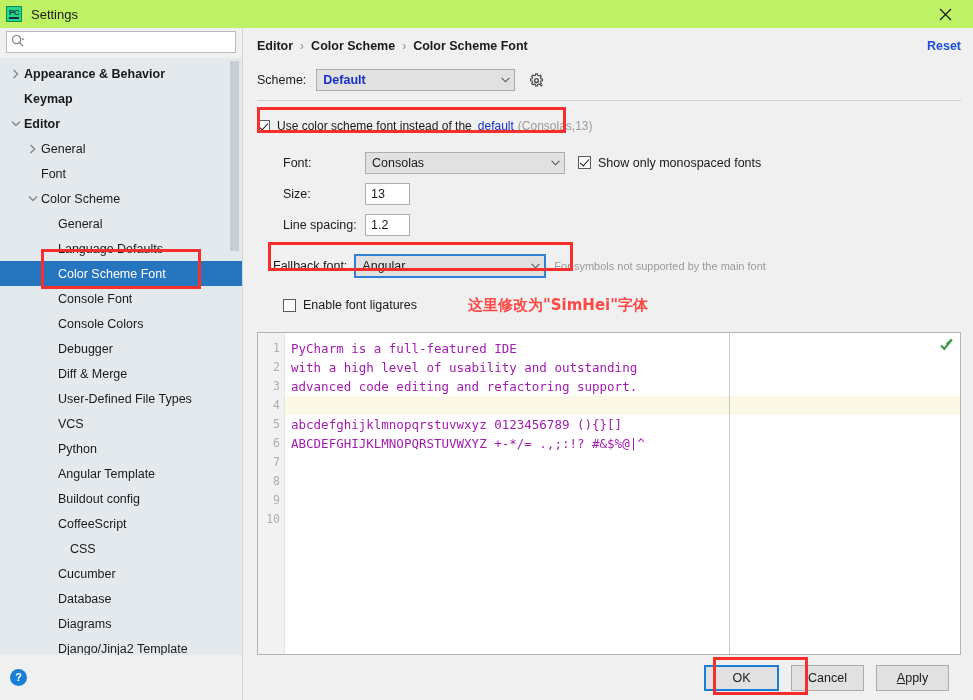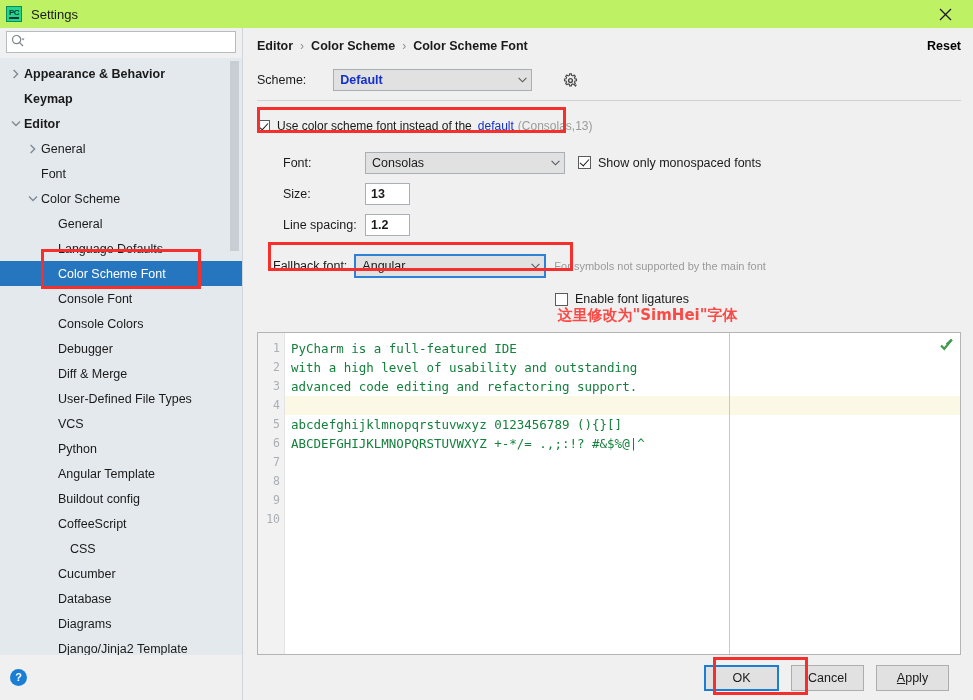--- a/index.html
+++ b/index.html
@@ -183,31 +183,30 @@
   .crumb-sep {
     color: #8a9097;
     margin: 0 7px;
     font-weight: normal;
     font-size: 12px;
   }
   .reset-link {
     position: absolute;
     right: 12px;
     top: 11px;
-    color: #000000;
+    color: #1d4ed8;
     font-weight: bold;
     font-size: 12.5px;
     cursor: default;
   }
   .scheme-row {
     height: 32px;
     flex: 0 0 32px;
     display: flex;
     align-items: center;
-    gap: 17px;
   }
   .scheme-label { font-size: 12.5px; margin-right: 10px; }
   .combo {
     height: 22px;
     border: 1px solid #a9afb5;
     background: #e1e1e1;
     display: flex;
     align-items: center;
     padding: 0 0 0 6px;
     font-size: 12.5px;
@@ -289,21 +288,21 @@
     height: 22px;
     border: 1px solid #a9afb5;
     background: #ffffff;
     font-size: 12.5px;
     padding: 0 5px;
     display: flex;
     align-items: center;
     font-family: "Liberation Sans", sans-serif;
     color: #1a1a1a;
   }
-  .txt-field.small { width: 45px; font-weight: bold; }
+  .txt-field.small { width: 45px; }
   .font-combo { width: 200px; }
   .mono-cb { margin-left: 13px; }
 
   .fallback-row {
     display: flex;
     align-items: center;
     height: 27px;
     margin-top: 14px;
     position: relative;
   }
@@ -316,21 +315,20 @@
     outline: 1px solid #2f81d6;
   }
   .fb-hint { margin-left: 9px; color: #9a9a9a; font-size: 11px; }
 
   .lig-row {
     display: flex;
     align-items: center;
     height: 26px;
     margin-top: 13px;
     margin-left: 26px;
-    flex-direction: column;
   }
   .cn-note {
     margin-left: 51px;
     color: #fb4a46;
     font-weight: bold;
     font-size: 15px;
     font-family: "DejaVu Sans", sans-serif;
   }
 
   
@@ -364,21 +362,21 @@
     flex: 1 1 auto;
     padding-top: 6px;
     position: relative;
     min-width: 0;
   }
   .code-line {
     height: 19px;
     line-height: 19px;
     font-family: "DejaVu Sans Mono", monospace;
     font-size: 12.5px;
-    color: #15803d;
+    color: #a21caf;
     white-space: pre;
     padding-left: 6px;
   }
   .code-line.caret { background: #fcf8e6; }
   .code-split {
     position: absolute;
     left: 444px; top: 0; bottom: 0;
     width: 1px;
     background: #c8c8c8;
   }

